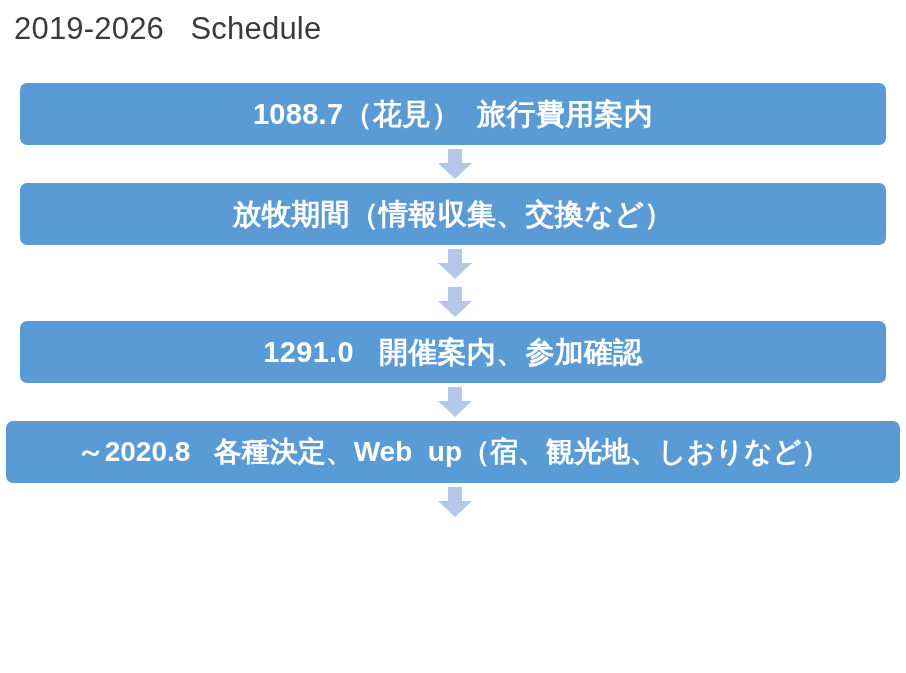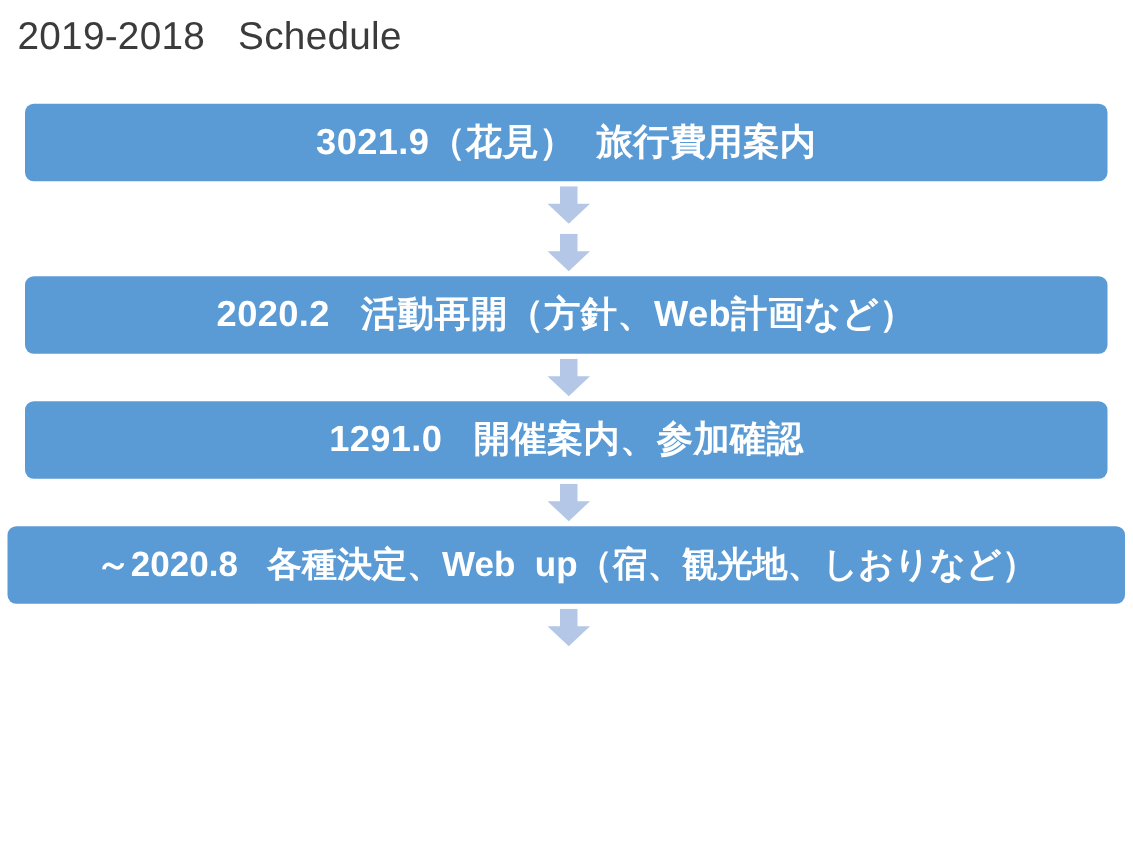--- a/index.html
+++ b/index.html
@@ -83,52 +83,52 @@
   }
   .arrow-down svg {
     display: block;
   }
 </style>
 </head>
 <body>
 
 <div id="slide">
 
-  <div id="slide-title">2019-2018   Schedule</div>
+  <div id="slide-title">2019-2026   Schedule</div>
 
   <div id="flow">
 
     <div class="flow-step">
       <div class="flow-box">
-        <span class="flow-box-label">3021.9（花見）  旅行費用案内</span>
+        <span class="flow-box-label">1088.7（花見）  旅行費用案内</span>
       </div>
     </div>
 
     <div class="arrow-wrap">
       <span class="arrow-down">
         <svg width="34" height="30" viewBox="0 0 34 30" xmlns="http://www.w3.org/2000/svg">
           <polygon points="10,0 24,0 24,14 34,14 17,30 0,14 10,14" fill="#b4c7e7"></polygon>
         </svg>
       </span>
     </div>
 
+    <div class="flow-step">
+      <div class="flow-box">
+        <span class="flow-box-label">放牧期間（情報収集、交換など）</span>
+      </div>
+    </div>
 
     <div class="arrow-wrap">
       <span class="arrow-down">
         <svg width="34" height="30" viewBox="0 0 34 30" xmlns="http://www.w3.org/2000/svg">
           <polygon points="10,0 24,0 24,14 34,14 17,30 0,14 10,14" fill="#b4c7e7"></polygon>
         </svg>
       </span>
     </div>
 
-    <div class="flow-step">
-      <div class="flow-box">
-        <span class="flow-box-label">2020.2   活動再開（方針、Web計画など）</span>
-      </div>
-    </div>
 
     <div class="arrow-wrap">
       <span class="arrow-down">
         <svg width="34" height="30" viewBox="0 0 34 30" xmlns="http://www.w3.org/2000/svg">
           <polygon points="10,0 24,0 24,14 34,14 17,30 0,14 10,14" fill="#b4c7e7"></polygon>
         </svg>
       </span>
     </div>
 
     <div class="flow-step">

